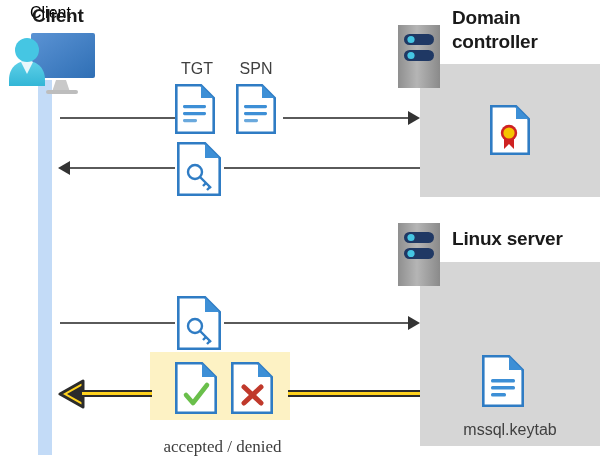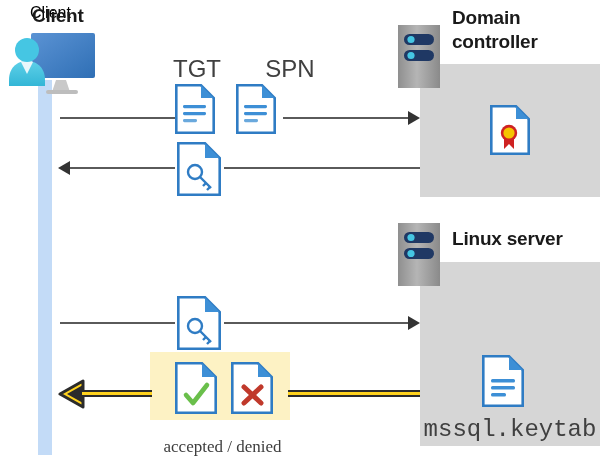--- a/index.html
+++ b/index.html
@@ -20,21 +20,21 @@
   
   .title-bold{
     font-weight:bold;
     color:#1a1a1a;
     font-size:19px;
     line-height:23px;
     letter-spacing:-0.2px;
   }
   .label-plain{
     color:#404040;
-    font-size:24px;
+    font-size:16px;
     line-height:21px;
   }
   .caption{
     color:#3d3d3d;
     font-size:17px;
     line-height:20px;
   }
 
   
   .line-gray{
@@ -164,24 +164,24 @@
   <div class="abs" style="left:482px;top:355px;width:42px;height:52px;">
     <svg width="42" height="52" viewBox="0 0 42 52">
       <path d="M1.3 1.3 H27 L40.7 15 V50.7 H1.3 Z" fill="#ffffff" stroke="#2f7cc4" stroke-width="2.6"></path>
       <path d="M27 1.3 L40.7 15 H27 Z" fill="#3d8fd6"></path>
       <rect x="9" y="24" width="24" height="3.4" rx="1.5" fill="#3d8fd6"></rect>
       <rect x="9" y="31" width="24" height="3.4" rx="1.5" fill="#3d8fd6"></rect>
       <rect x="9" y="38" width="15" height="3.4" rx="1.5" fill="#3d8fd6"></rect>
     </svg>
   </div>
 
-  <div class="abs label-plain" style="left:420px;top:419px;width:180px;text-align:center;font-family:Liberation Mono, monospace;">mssql.keytab</div>
+  <div class="abs label-plain" style="left:420px;top:419px;width:180px;text-align:center;">mssql.keytab</div>
 
   <div class="abs label-plain" style="left:172px;top:58px;width:50px;text-align:center;">TGT</div>
-  <div class="abs label-plain" style="left:230px;top:58px;width:52px;text-align:center;margin-left:34px;">SPN</div>
+  <div class="abs label-plain" style="left:230px;top:58px;width:52px;text-align:center;">SPN</div>
 
   <div class="abs line-gray" style="left:60px;top:117px;width:115px;"></div>
   <div class="abs line-gray" style="left:283px;top:117px;width:130px;"></div>
   <div class="abs arrowhead-right" style="left:408px;top:111px;"></div>
 
   <div class="abs" style="left:175px;top:84px;width:40px;height:50px;">
     <svg width="40" height="50" viewBox="0 0 40 50">
       <path d="M1.3 1.3 H26 L38.7 14 V48.7 H1.3 Z" fill="#ffffff" stroke="#2f7cc4" stroke-width="2.6"></path>
       <path d="M26 1.3 L38.7 14 H26 Z" fill="#3d8fd6"></path>
       <rect x="8" y="21" width="23" height="3.2" rx="1.4" fill="#3d8fd6"></rect>

